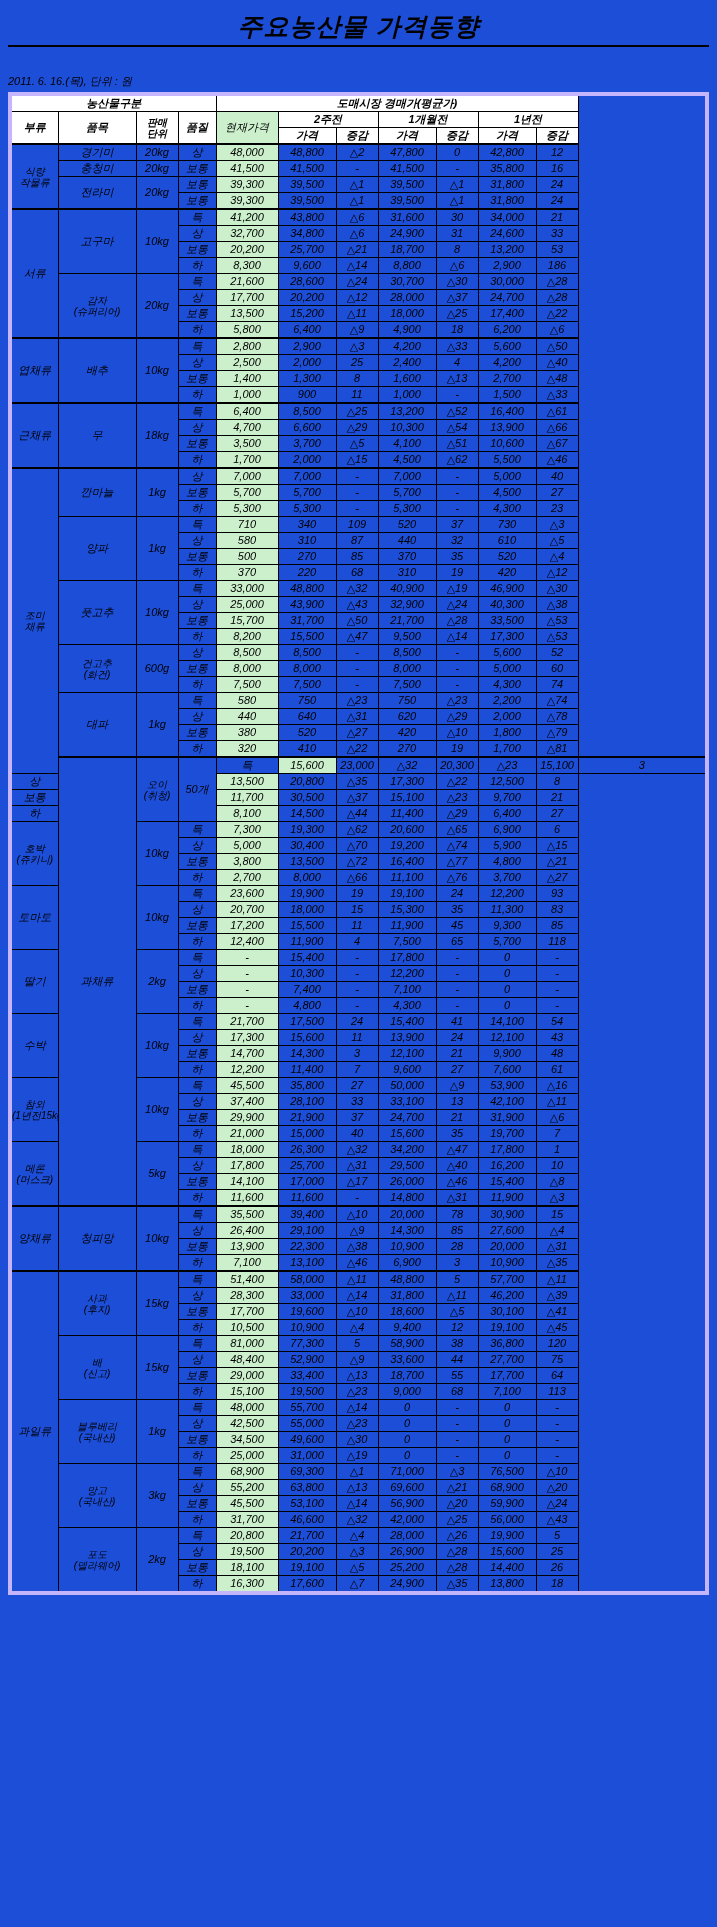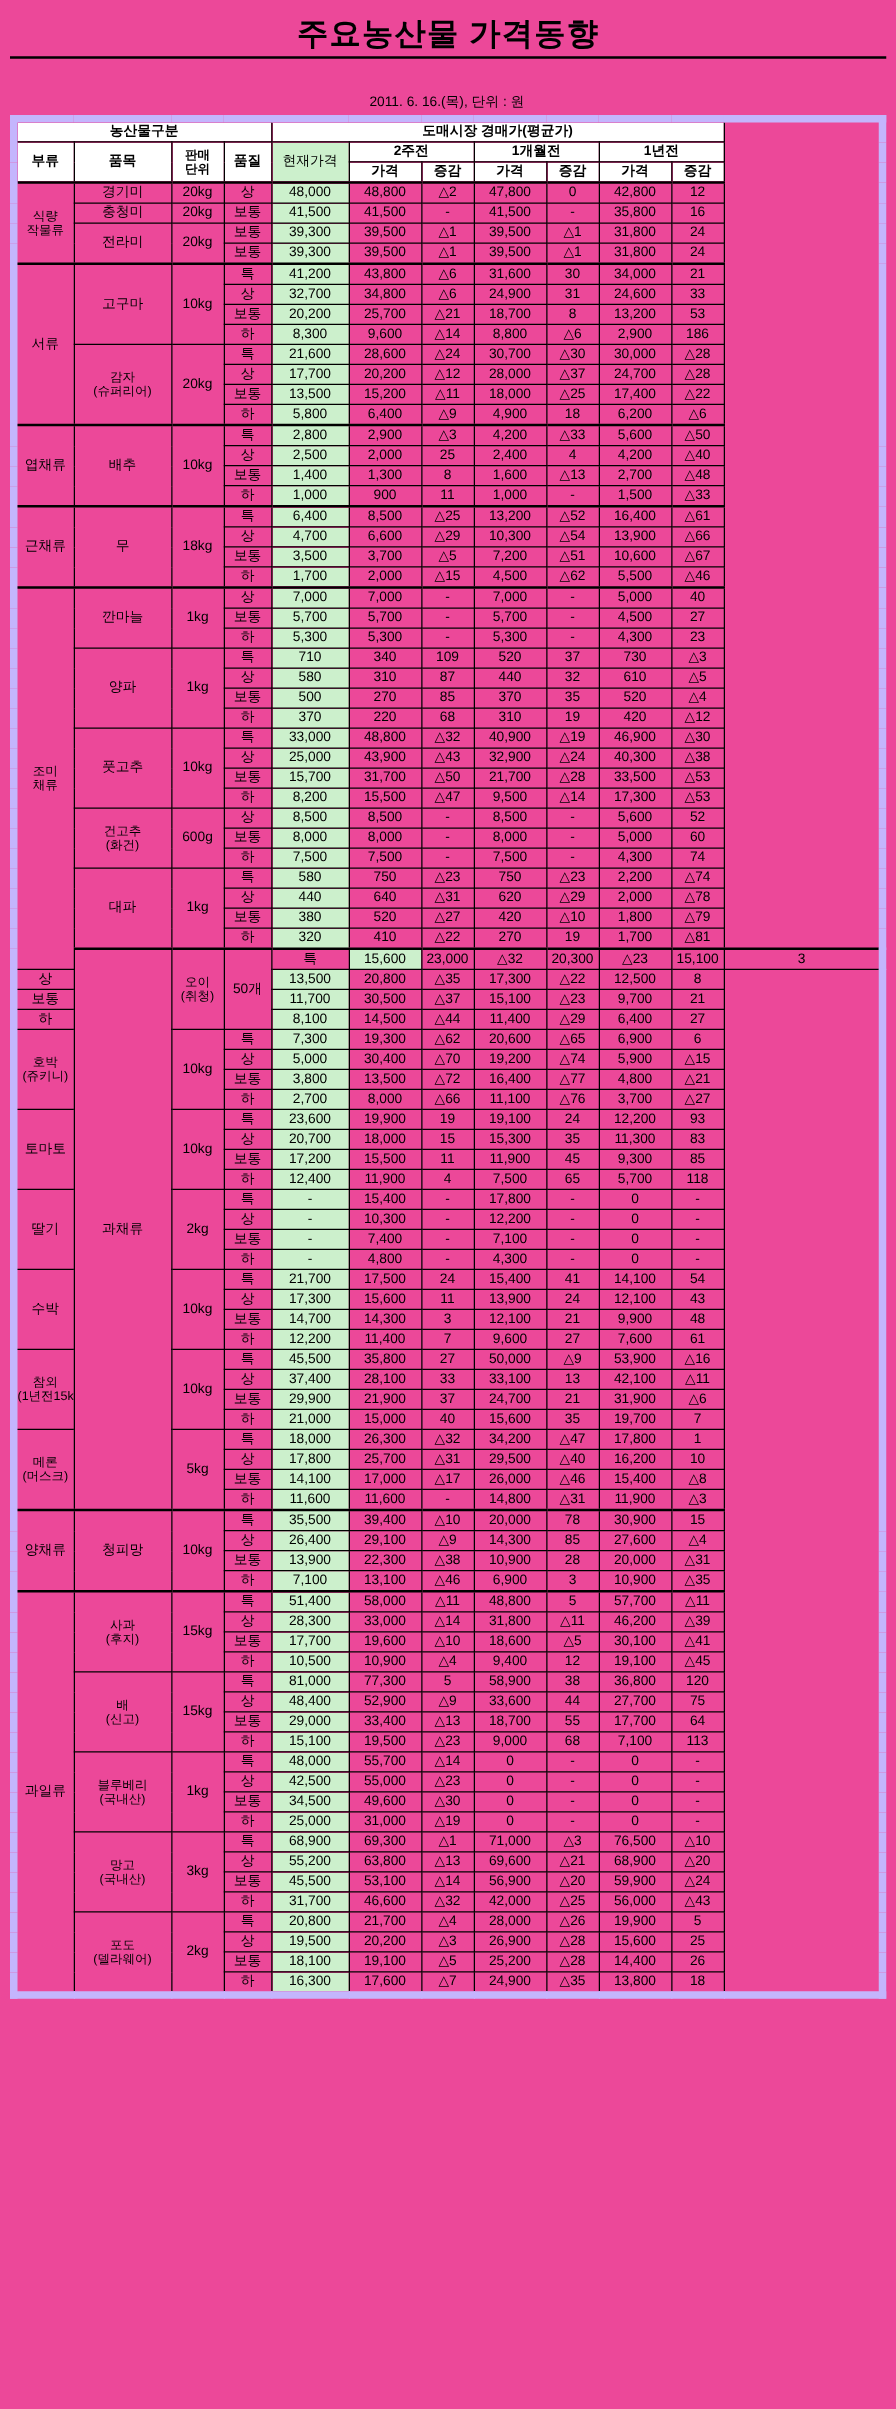--- a/index.html
+++ b/index.html
@@ -1,23 +1,23 @@
 <!DOCTYPE html>
 <html><head>
 <meta charset="utf-8">
 <style>
   html,body{margin:0;padding:0;background:#ffffff;}
   body{font-family:"Liberation Sans","DejaVu Sans",sans-serif;color:#000;}
-  #page{width:717px;height:1927px;position:relative;box-sizing:border-box;padding:4px 8px 0 8px;background:#ec4899;}
+  #page{width:717px;height:1927px;position:relative;box-sizing:border-box;padding:4px 8px 0 8px;background:#1d4ed8;font-style:italic;}
   .title{text-align:center;font-size:25px;font-weight:bold;letter-spacing:1px;padding:6px 0 2px 0;}
   .titlerule{border-bottom:2px solid #000;margin:0 0 3px 0;}
-  .meta{text-align:center;font-size:11px;padding:0 2px 3px 0;margin-top:27px;}
+  .meta{text-align:left;font-size:11px;padding:0 2px 3px 0;margin-top:27px;}
   table{border-collapse:collapse;width:100%;table-layout:fixed;}
   td,th{border:1px solid #000;font-size:11px;text-align:center;padding:0;height:15px;line-height:15px;overflow:hidden;white-space:nowrap;}
-  .outer{border:6px solid #c4b5fd;padding-left:16px;}
+  .outer{border:4px solid #c4b5fd;padding-left:16px;}
   .hdr{font-weight:bold;background:#ffffff;}
   .price{background:#ccf0cc;font-weight:normal;}
   .cat{font-weight:normal;}
   .thicktop{border-top:2px solid #000;}
   .twoline{line-height:11px;font-size:10px;padding:1px 0;margin-top:16px;}
 </style>
 </head>
 <body>
 
 <div id="page">
@@ -261,21 +261,21 @@
           <td class="">10,300</td>
           <td class="">△54</td>
           <td class="">13,900</td>
           <td class="">△66</td>
         </tr>
         <tr>
           <td class="">보통</td>
           <td class="price">3,500</td>
           <td class="">3,700</td>
           <td class="">△5</td>
-          <td class="">7,200</td>
+          <td class="">4,100</td>
           <td class="">△51</td>
           <td class="">10,600</td>
           <td class="">△67</td>
         </tr>
         <tr>
           <td class="">하</td>
           <td class="price">1,700</td>
           <td class="">2,000</td>
           <td class="">△15</td>
           <td class="">4,500</td>

